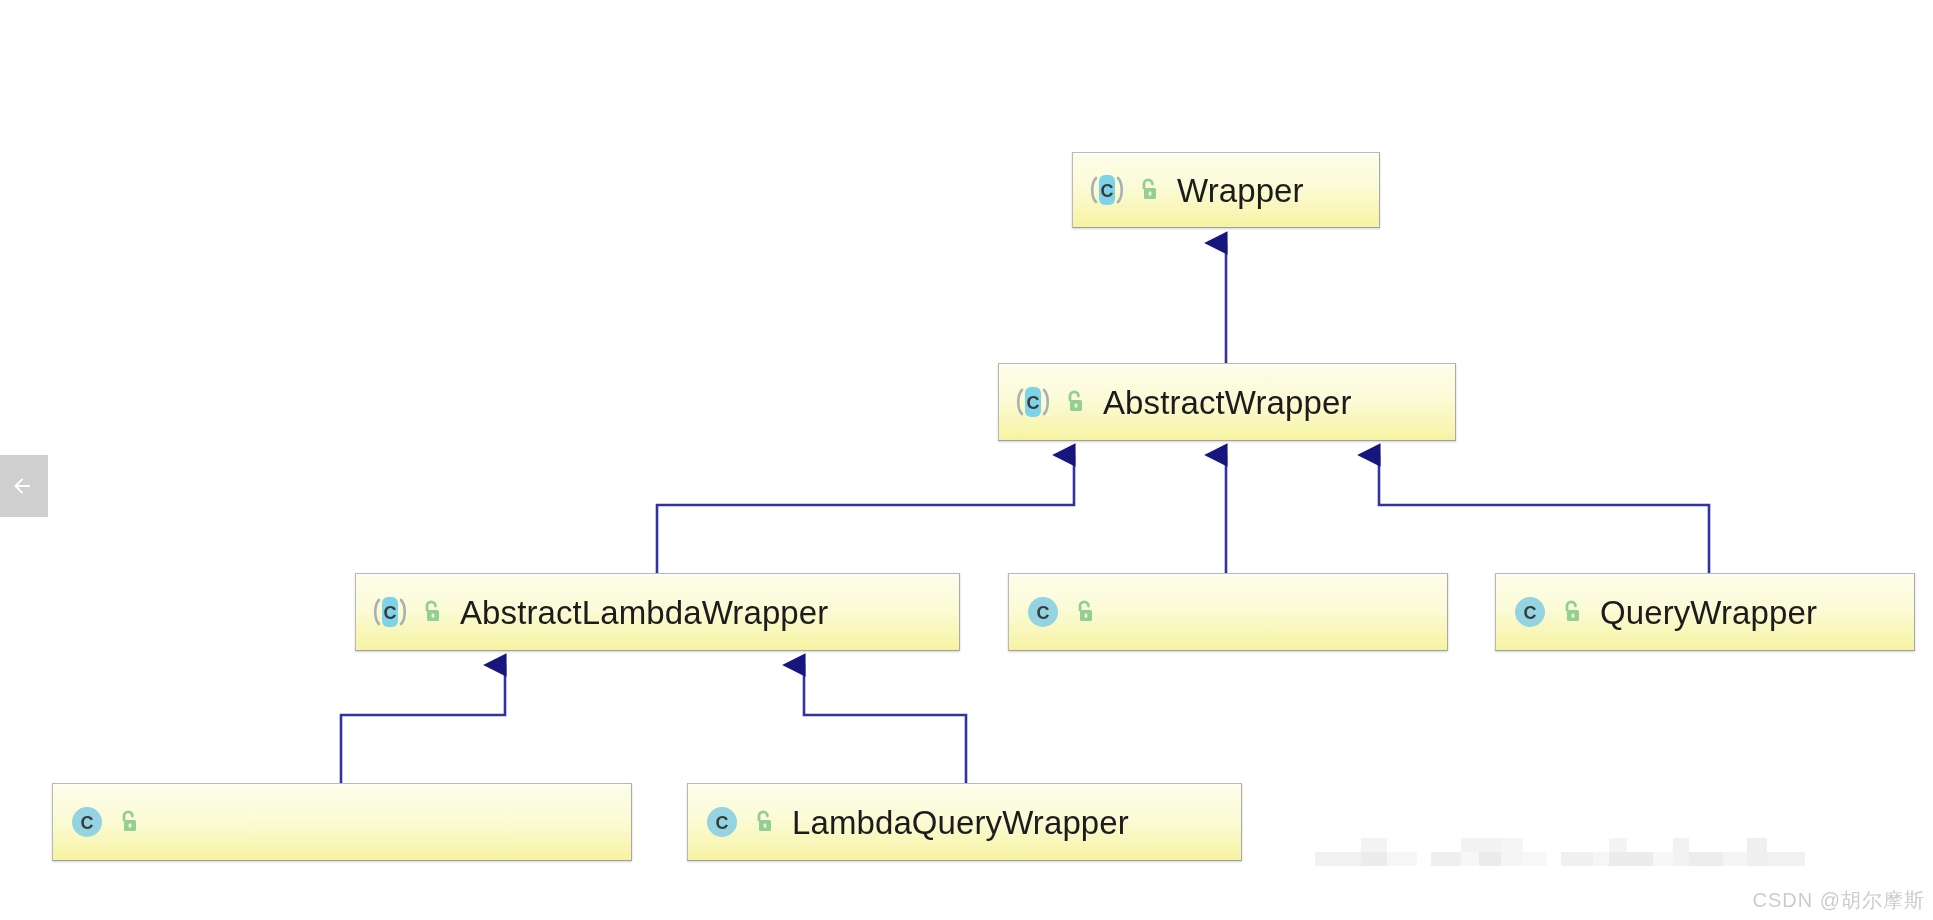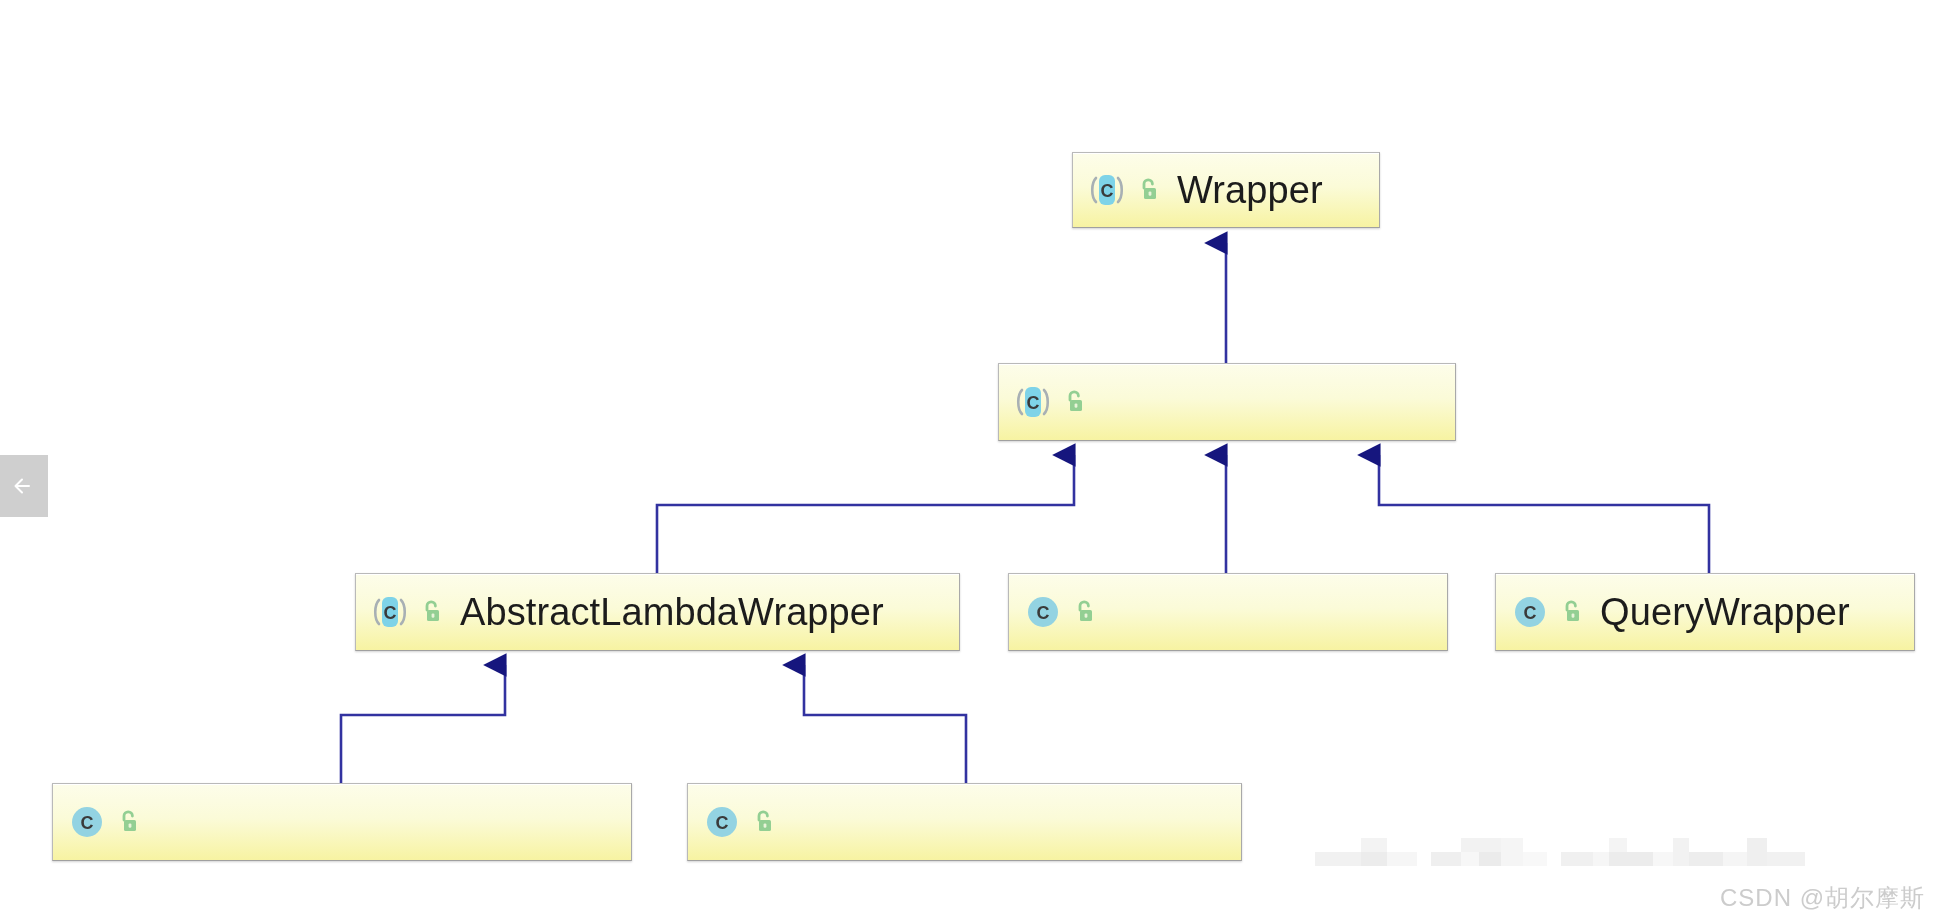--- a/index.html
+++ b/index.html
@@ -36,21 +36,21 @@
     border: 1px solid #b9b9b9;
     border-right-color: #a9a9a9;
     border-bottom-color: #a0a0a0;
     box-shadow: 0 1px 2px rgba(0,0,0,0.18), inset 0 1px 0 #ffffff;
     display: flex;
     align-items: center;
     padding: 0 16px 0 14px;
     white-space: nowrap;
   }
   .node-label {
-    font-size: 38px;
+    font-size: 33px;
     line-height: 1;
     color: #1c1c1c;
     letter-spacing: 0.1px;
     font-family: "Liberation Sans", sans-serif;
   }
 
   
   .icon-group {
     display: flex;
     align-items: center;
@@ -83,21 +83,21 @@
     align-items: center;
     justify-content: center;
     cursor: pointer;
   }
 
   
   #watermark {
     position: absolute;
     right: 8px;
     bottom: 6px;
-    font-size: 24px;
+    font-size: 20px;
     color: #cccccc;
     font-family: "Liberation Sans", sans-serif;
     white-space: nowrap;
     letter-spacing: 1px;
     margin-left: 44px;
   }
   #mosaic {
     position: absolute;
     left: 1315px;
     top: 838px;
@@ -166,20 +166,21 @@
         </svg>
       </span>
       <span class="lock-icon">
         <svg width="24" height="26" viewBox="0 0 24 26">
           <path d="M7,11 L7,7 A4.2,4.2 0 0 1 15.4,7" stroke="#93cf93" stroke-width="2.8" fill="none" stroke-linecap="round"></path>
           <rect x="7" y="11" width="12" height="11" rx="1.6" fill="#93cf93"></rect>
           <rect x="11.6" y="14.4" width="2.8" height="4.4" rx="1.2" fill="#e9f4d9"></rect>
         </svg>
       </span>
     </span>
+    <span class="node-label">AbstractWrapper</span>
   </div>
 
   <div class="node" style="left:355px; top:573px; width:605px; height:78px;">
     <span class="icon-group">
       <span class="cls-icon">
         <svg width="40" height="40" viewBox="0 0 40 40">
           <path d="M9,8 C4,13 4,27 9,32" stroke="#a8b0b4" stroke-width="2.6" fill="none" stroke-linecap="round"></path>
           <path d="M31,8 C36,13 36,27 31,32" stroke="#a8b0b4" stroke-width="2.6" fill="none" stroke-linecap="round"></path>
           <rect x="12" y="5" width="16" height="30" rx="6" ry="6" fill="#7ed3e8"></rect>
           <text x="20" y="27" text-anchor="middle" font-family="'Liberation Sans',sans-serif" font-size="18" font-weight="bold" fill="#3a3a3a">C</text>
@@ -260,20 +261,21 @@
         </svg>
       </span>
       <span class="lock-icon">
         <svg width="24" height="26" viewBox="0 0 24 26">
           <path d="M7,11 L7,7 A4.2,4.2 0 0 1 15.4,7" stroke="#93cf93" stroke-width="2.8" fill="none" stroke-linecap="round"></path>
           <rect x="7" y="11" width="12" height="11" rx="1.6" fill="#93cf93"></rect>
           <rect x="11.6" y="14.4" width="2.8" height="4.4" rx="1.2" fill="#e9f4d9"></rect>
         </svg>
       </span>
     </span>
+    <span class="node-label">LambdaQueryWrapper</span>
   </div>
 
   <div id="back-button" style="top:455px;">
     <svg width="30" height="30" viewBox="0 0 30 30">
       <path d="M20,15 L7,15 M13,8.5 L6.5,15 L13,21.5" stroke="#ffffff" stroke-width="2" fill="none" stroke-linecap="round" stroke-linejoin="round"></path>
     </svg>
   </div>
 
   <svg id="mosaic" viewBox="0 0 490 42">
     <rect x="0" y="14" width="46" height="14" fill="#e6e6e6"></rect>

